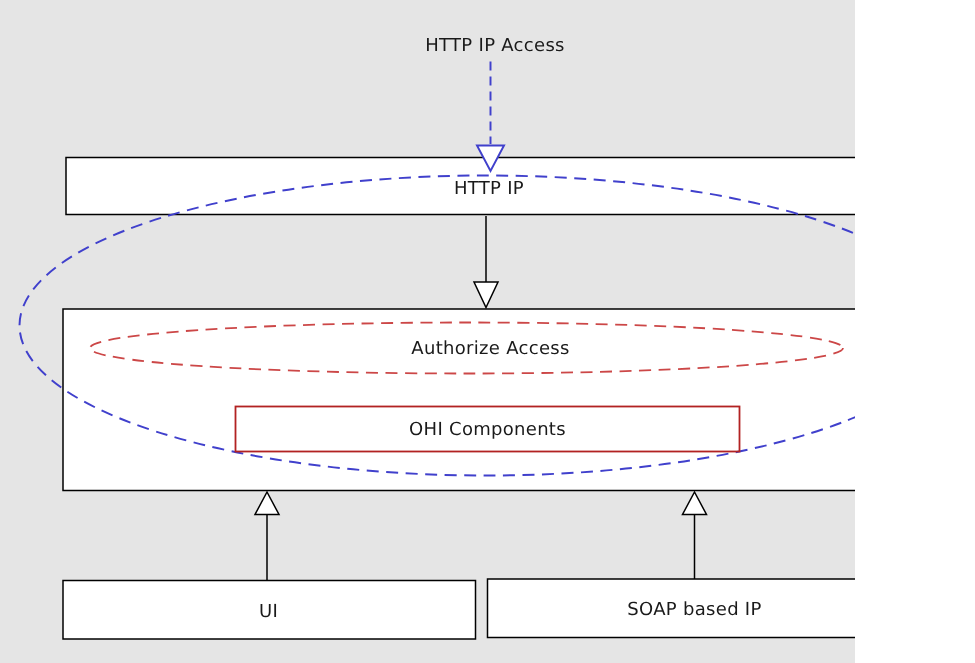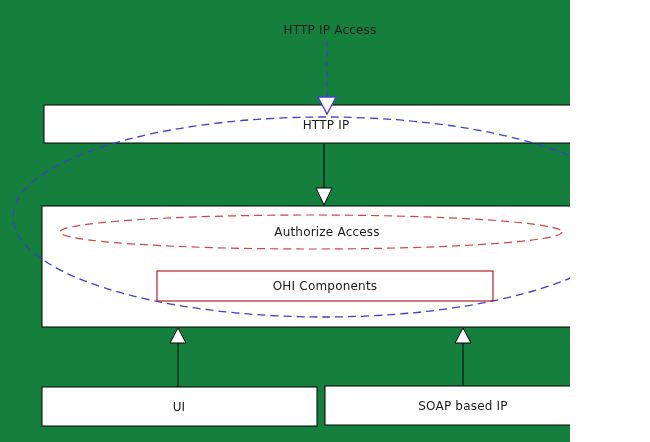--- a/index.html
+++ b/index.html
@@ -4,21 +4,21 @@
 <style>
   html, body {
     margin: 0;
     padding: 0;
     background: #ffffff;
   }
   .stage {
     position: relative;
     width: 570px;
     height: 442px;
-    background: #15803d;
+    background: #e5e5e5;
     overflow: hidden;
   }
   svg {
     display: block;
   }
   .lbl {
     font-family: "DejaVu Sans", "Liberation Sans", sans-serif;
     font-size: 12px;
     letter-spacing: 0.2px;
   }

